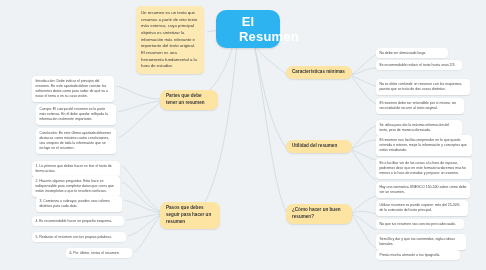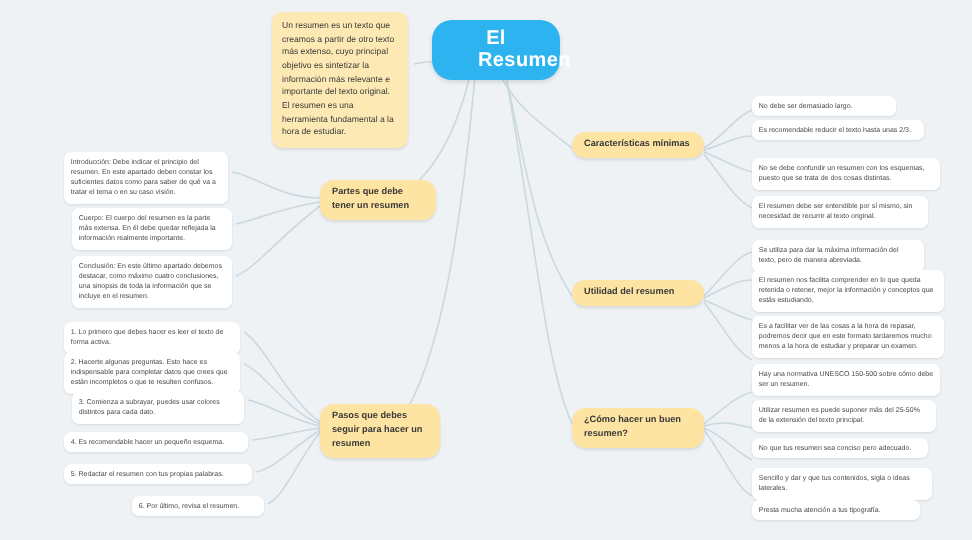--- a/index.html
+++ b/index.html
@@ -24,21 +24,21 @@
   .node {
     position: absolute;
     box-sizing: border-box;
     color: #3a3a3a;
   }
   
   .root {
     background: #2fb4 f0;
     background: #2db3f0;
     color: #ffffff;
-    font-size: 10px;
+    font-size: 13px;
     font-weight: bold;
     border-radius: 10px;
     padding: 4px 23px;
     text-align: center;
     letter-spacing: .2px;
     box-shadow: 0 1px 2px rgba(0,0,0,.12);
   }
   
   .branch {
     background: #fde4a3;

